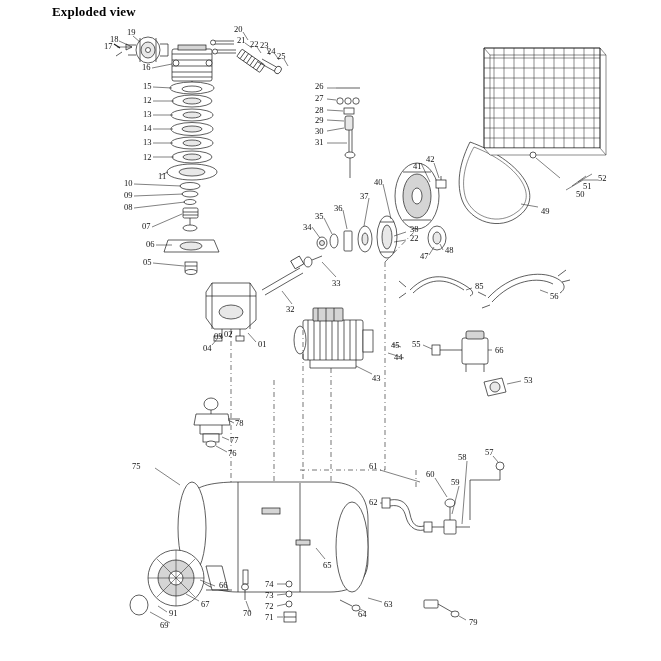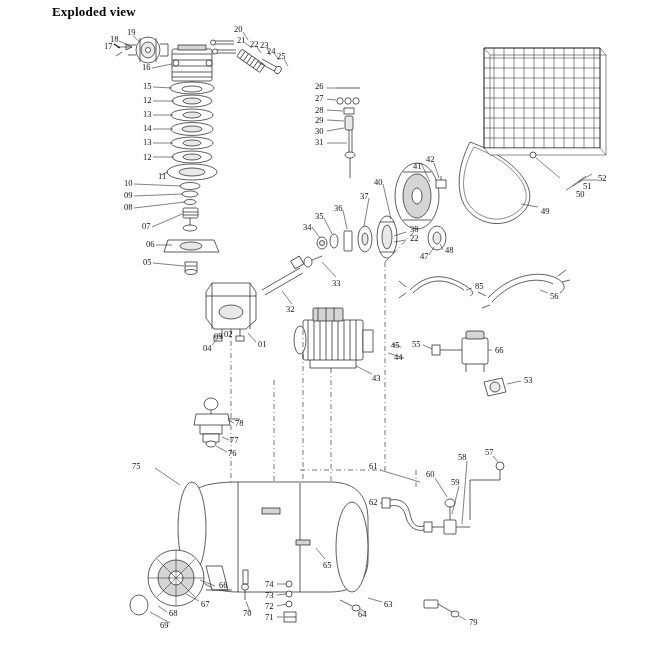--- a/index.html
+++ b/index.html
@@ -436,21 +436,21 @@
 
   <div class="lbl" style="left:369px;top:462px">61</div>
   <div class="lbl" style="left:369px;top:498px">62</div>
   <div class="lbl" style="left:426px;top:470px">60</div>
   <div class="lbl" style="left:451px;top:478px">59</div>
   <div class="lbl" style="left:458px;top:453px">58</div>
   <div class="lbl" style="left:485px;top:448px">57</div>
 
   <div class="lbl" style="left:219px;top:581px">66</div>
   <div class="lbl" style="left:201px;top:600px">67</div>
-  <div class="lbl" style="left:169px;top:609px">68</div>
+  <div class="lbl" style="left:169px;top:609px">91</div>
   <div class="lbl" style="left:160px;top:621px">69</div>
   <div class="lbl" style="left:243px;top:609px">70</div>
   <div class="lbl" style="left:265px;top:613px">71</div>
   <div class="lbl" style="left:265px;top:602px">72</div>
   <div class="lbl" style="left:265px;top:591px">73</div>
   <div class="lbl" style="left:265px;top:580px">74</div>
   <div class="lbl" style="left:323px;top:561px">65</div>
   <div class="lbl" style="left:358px;top:610px">64</div>
   <div class="lbl" style="left:384px;top:600px">63</div>
   <div class="lbl" style="left:469px;top:618px">79</div>

